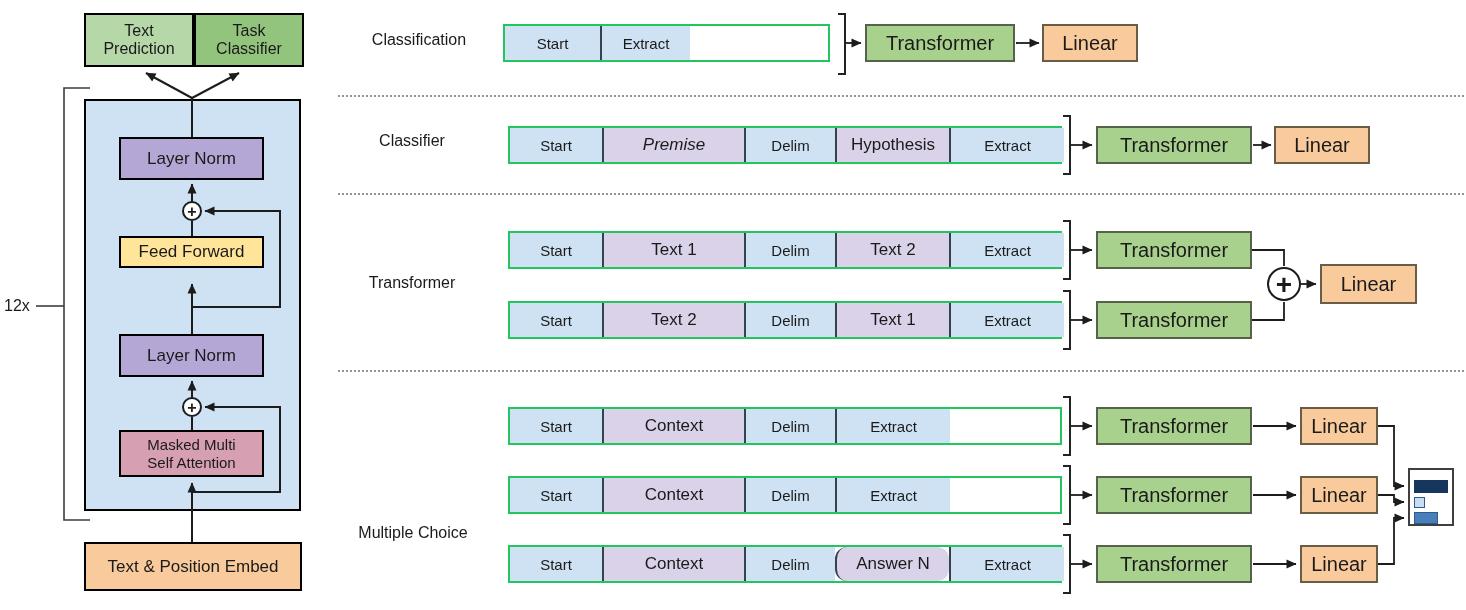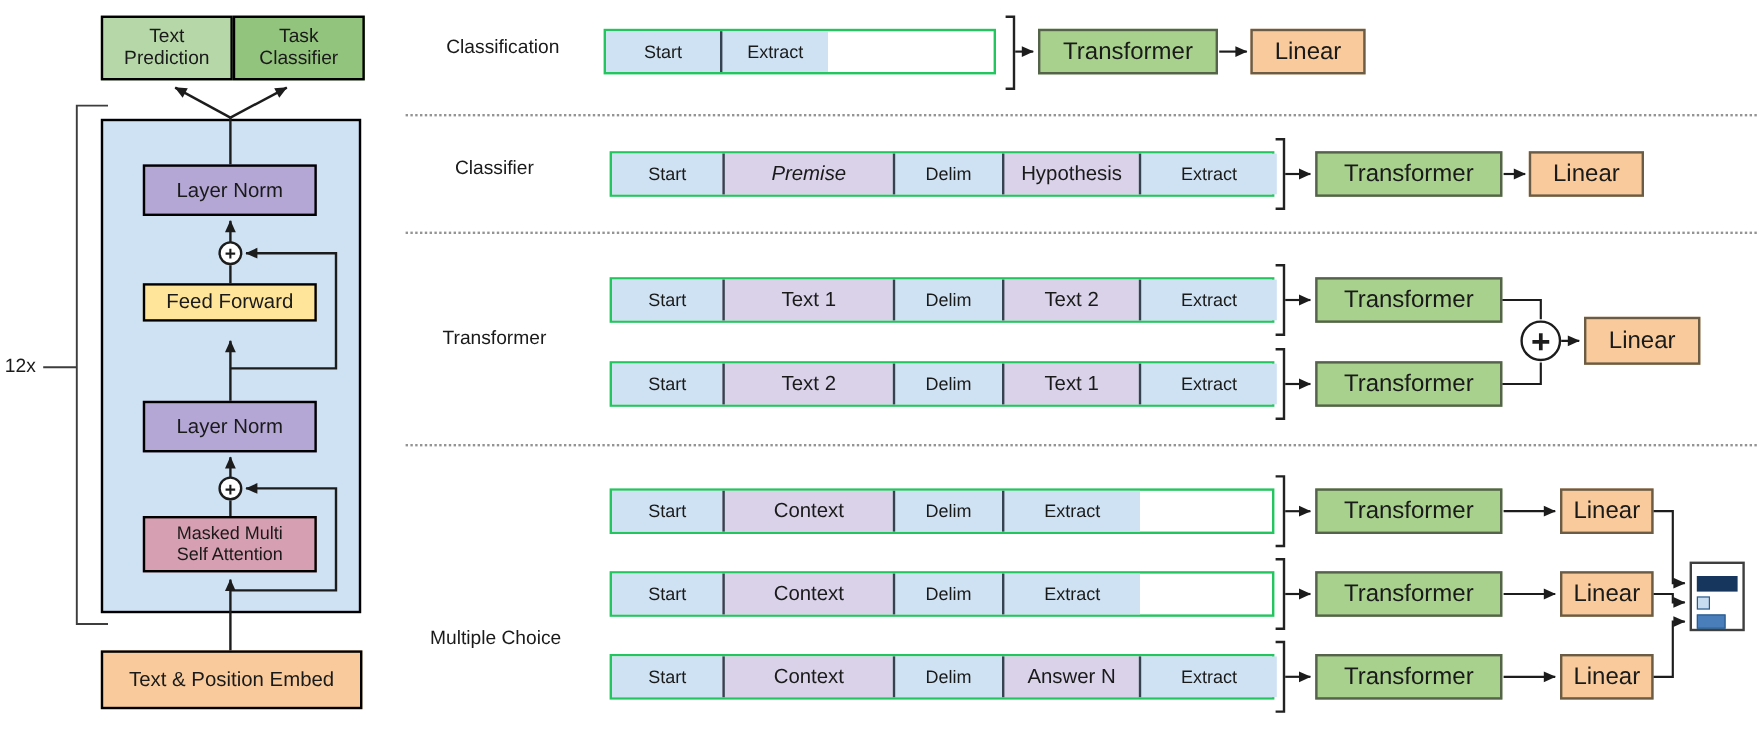--- a/index.html
+++ b/index.html
@@ -133,21 +133,21 @@
   <div class="strip" style="left:508px;top:476px;width:554px;height:38px;">
     <div class="tok tok-blue first" style="flex:0 0 92px;">Start</div>
     <div class="tok tok-purple" style="flex:0 0 142px;">Context</div>
     <div class="tok tok-blue" style="flex:0 0 91px;">Delim</div>
     <div class="tok tok-blue" style="flex:0 0 115px;">Extract</div>
   </div>
   <div class="strip" style="left:508px;top:545px;width:554px;height:38px;">
     <div class="tok tok-blue first" style="flex:0 0 92px;">Start</div>
     <div class="tok tok-purple" style="flex:0 0 142px;">Context</div>
     <div class="tok tok-blue" style="flex:0 0 91px;">Delim</div>
-    <div class="tok tok-purple" style="flex:0 0 114px;">Answer N</div>
+    <div class="tok tok-purple" style="flex:0 0 114px;border-radius:12px;">Answer N</div>
     <div class="tok tok-blue" style="flex:0 0 115px;">Extract</div>
   </div>
   <div class="box transformer-box" style="left:1096px;top:407px;width:156px;height:38px;">
     <span>Transformer</span>
   </div>
   <div class="box transformer-box" style="left:1096px;top:476px;width:156px;height:38px;">
     <span>Transformer</span>
   </div>
   <div class="box transformer-box" style="left:1096px;top:545px;width:156px;height:38px;">
     <span>Transformer</span>

